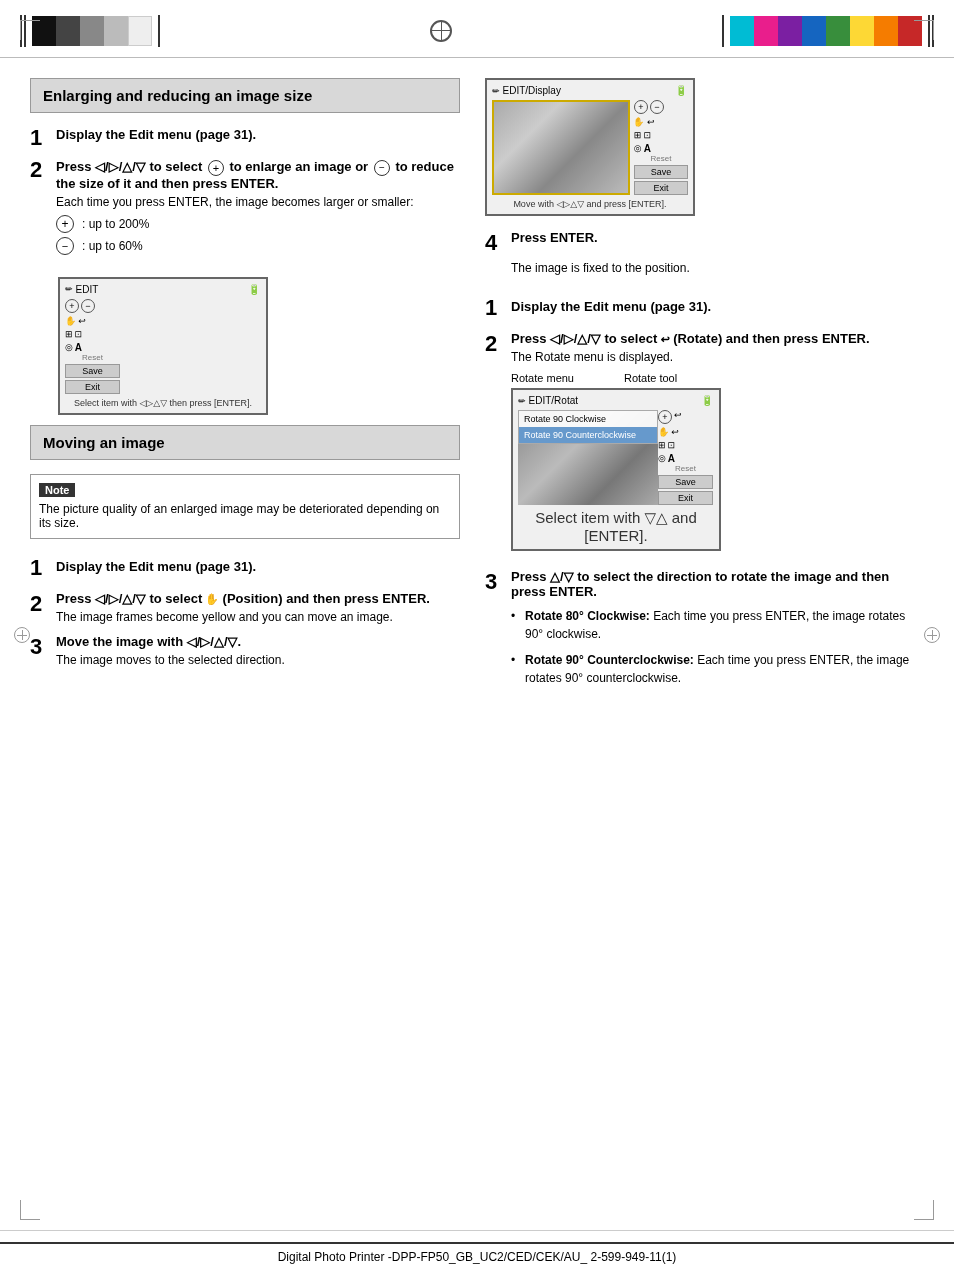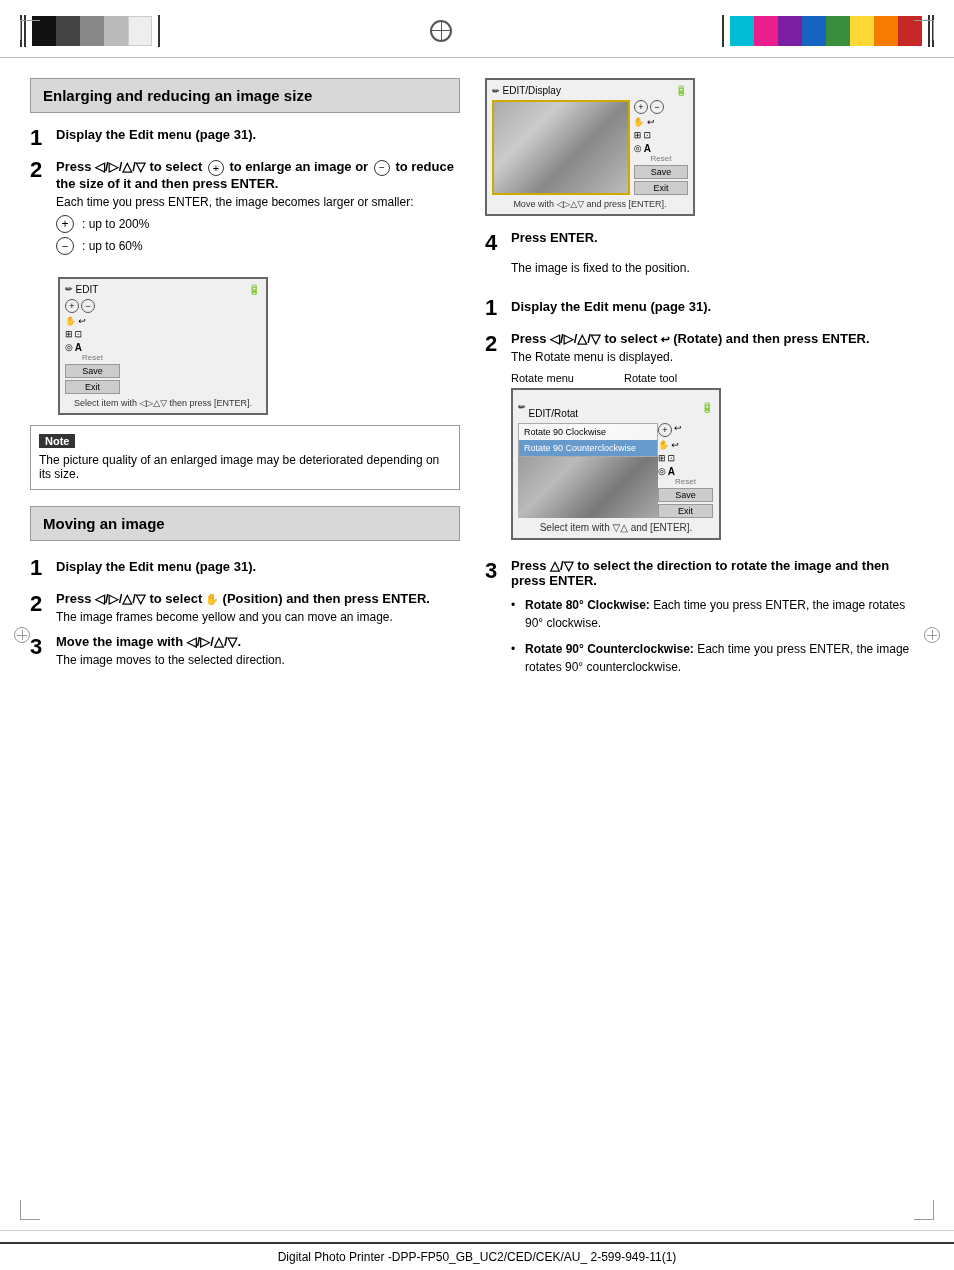--- a/index.html
+++ b/index.html
@@ -125,27 +125,27 @@
           <div style="display:flex; flex-direction:column; gap:2px;">
             <div style="font-size:8px; color:#777; text-align:center;">Reset</div>
             <div style="background:#ccc; border:1px solid #999; font-size:9px; padding:1px 4px; text-align:center;">Save</div>
             <div style="background:#ccc; border:1px solid #999; font-size:9px; padding:1px 4px; text-align:center;">Exit</div>
           </div>
         </div>
       </div>
       <div style="font-size:9px; text-align:center; margin-top:4px; color:#333;">Select item with ◁▷△▽ then press [ENTER].</div>
     </div>
 
+    <div style="background:#d8d8d8; border:1px solid #999; padding:8px 12px; font-weight:bold; font-size:15px; margin-bottom:14px;">
+      <span>Moving an image</span>
+    </div>
+
     <div style="border:1px solid #999; padding:8px; margin:8px 0 16px 0; font-size:12px;">
       <span style="font-weight:bold; background:#333; color:#fff; display:inline-block; padding:1px 6px; font-size:11px; margin-bottom:5px;">Note</span>
       <p>The picture quality of an enlarged image may be deteriorated depending on its size.</p>
-    </div>
-
-    <div style="background:#d8d8d8; border:1px solid #999; padding:8px 12px; font-weight:bold; font-size:15px; margin-bottom:14px;">
-      <span>Moving an image</span>
     </div>
 
     <div style="display:flex; gap:6px; margin-bottom:10px;">
       <span style="font-size:22px; font-weight:bold; min-width:20px;">1</span>
       <p style="font-weight:bold; font-size:13px; padding-top:4px;">Display the Edit menu (page 31).</p>
     </div>
 
     <div style="display:flex; gap:6px; margin-bottom:10px;">
       <span style="font-size:22px; font-weight:bold; min-width:20px;">2</span>
       <div>
@@ -235,21 +235,21 @@
 
         <div style="display:flex; gap:50px; font-size:11px; margin:8px 0 4px 0;">
           <span>Rotate menu</span>
           <span>Rotate tool</span>
         </div>
 
         <div style="border:2px solid #666; background:#f0f0f0; width:210px; padding:5px; margin-bottom:8px;">
           <div style="display:flex; justify-content:space-between; align-items:center; margin-bottom:4px; font-size:10px;">
             <div style="display:flex; align-items:center; gap:3px;">
               <span style="font-size:9px;">✏</span>
-              <span style="font-size:10px;margin-top:13px;">EDIT/Rotat</span>
+              <span style="font-size:10px;">EDIT/Rotat</span>
             </div>
             <span style="font-size:10px;">🔋</span>
           </div>
           <div style="display:flex; ">
 
             <div style="width:140px; height:95px; position:relative; background:linear-gradient(135deg, #888 0%, #bbb 40%, #777 70%, #aaa 100%);">
 
               <div style="position:absolute; top:0; left:0; right:0; background:rgba(255,255,255,0.92); border:1px solid #aaa;">
                 <div style="padding:3px 5px; font-size:9px;">Rotate 90 Clockwise</div>
                 <div style="padding:3px 5px; font-size:9px; background:#6699cc; color:#fff;">Rotate 90 Counterclockwise</div>
@@ -274,21 +274,21 @@
                   <span style="font-size:10px; font-weight:bold;">A</span>
                 </div>
               </div>
               <div style="display:flex; flex-direction:column; gap:2px;">
                 <div style="font-size:8px; color:#777; text-align:center;">Reset</div>
                 <div style="background:#ccc; border:1px solid #999; font-size:9px; padding:1px 4px; text-align:center;">Save</div>
                 <div style="background:#ccc; border:1px solid #999; font-size:9px; padding:1px 4px; text-align:center;">Exit</div>
               </div>
             </div>
           </div>
-          <div style="font-size:10px; text-align:center; margin-top:4px; color:#333;">Select item with ▽△ and [ENTER].</div>
+          <div style="font-size:15px; text-align:center; margin-top:4px; color:#333;">Select item with ▽△ and [ENTER].</div>
         </div>
       </div>
     </div>
 
     <div style="display:flex; gap:6px; margin-bottom:10px;">
       <span style="font-size:22px; font-weight:bold; min-width:20px;">3</span>
       <div>
         <p style="font-weight:bold; font-size:13px;">Press △/▽ to select the direction to rotate the image and then press ENTER.</p>
         <ul style="list-style:none; padding:0; margin-top:8px;">
           <li style="padding-left:14px; position:relative; margin-bottom:8px; font-size:12px; line-height:1.5;">

